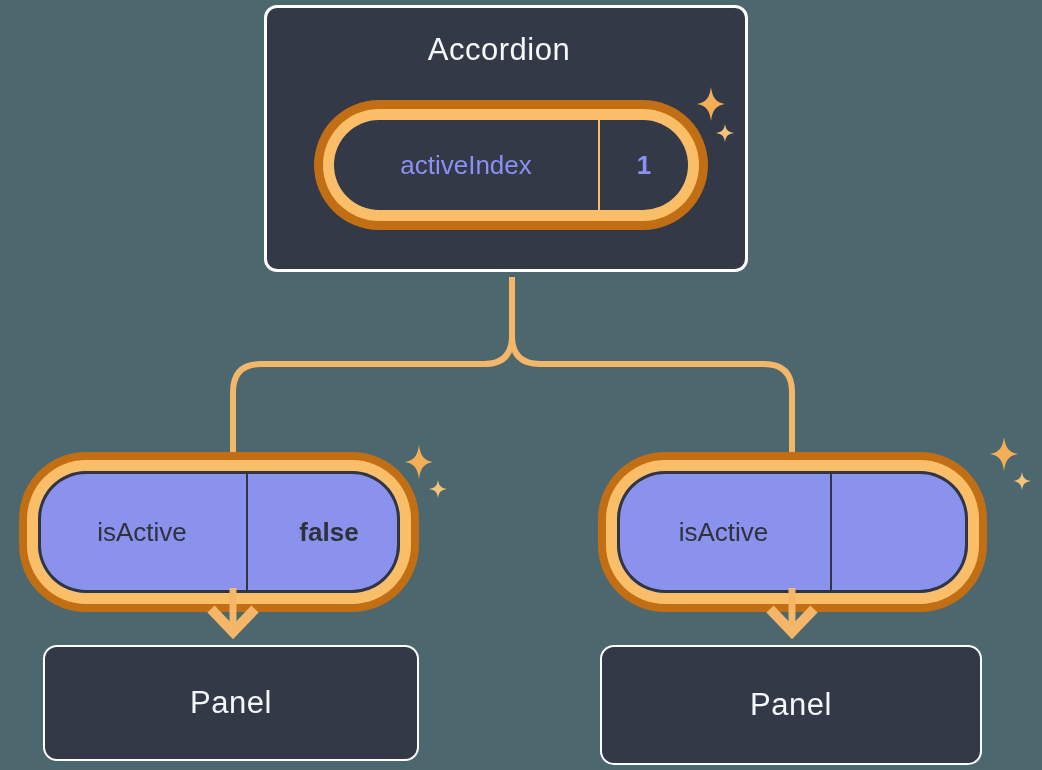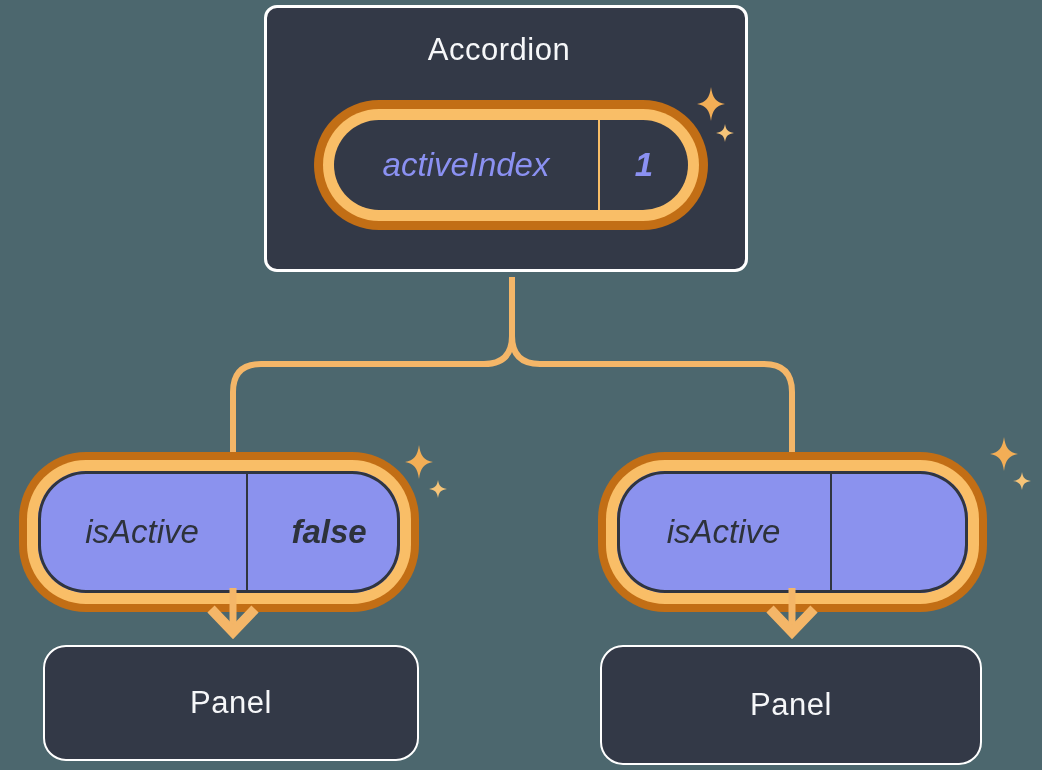--- a/index.html
+++ b/index.html
@@ -36,37 +36,36 @@
   }
   .prop-pill{
     height:122px; border-radius:48px; background:var(--purple_fill);
     box-shadow:inset 0 0 0 3px var(--dark_outline),
                0 0 0 11px var(--ring_light), 0 0 0 19px var(--ring_dark);
   }
   .prop-pill-left{ left:38px; top:471px; width:362px; }
   .prop-pill-right{ left:617px; top:471px; width:351px; }
   .pill-cell{
     display:flex; align-items:center; justify-content:center;
-    font-size:33px;
-    font-style:italic;
+    font-size:26px;
   }
   .state-pill .pill-cell{ color:var(--purple_text); }
   .prop-pill .pill-cell{ color:var(--dark_text); }
   .pill-value{ font-weight:700; }
   .name-cell-state{ width:264px; }
   .value-cell-state{ flex:1; }
   .name-cell-left{ width:208px; }
   .name-cell-right{ width:213px; }
   .value-cell-prop{ flex:1;padding-left:10px; }
   .pill-divider{ width:2px; }
   .state-divider{ background:var(--ring_light); }
   .prop-divider{ background:var(--dark_outline); margin:3px 0; }
   .panel{
     position:absolute; background:var(--card_fill);
-    border:2px solid var(--card_border); border-radius:23px;
+    border:2px solid var(--card_border); border-radius:14px;
     box-sizing:border-box; display:flex; align-items:center; justify-content:center;
     color:var(--light_text); font-size:31px; font-weight:500; letter-spacing:.5px;
   }
   .panel-left{ left:43px; top:645px; width:376px; height:116px; }
   .panel-right{ left:600px; top:645px; width:382px; height:120px; }
   .overlay{
     position:absolute; left:0; top:0; width:1042px; height:770px;
     pointer-events:none; z-index:5;
   }
   .connector-line{ stroke:var(--connector); stroke-width:6; fill:none; stroke-linecap:butt; }

